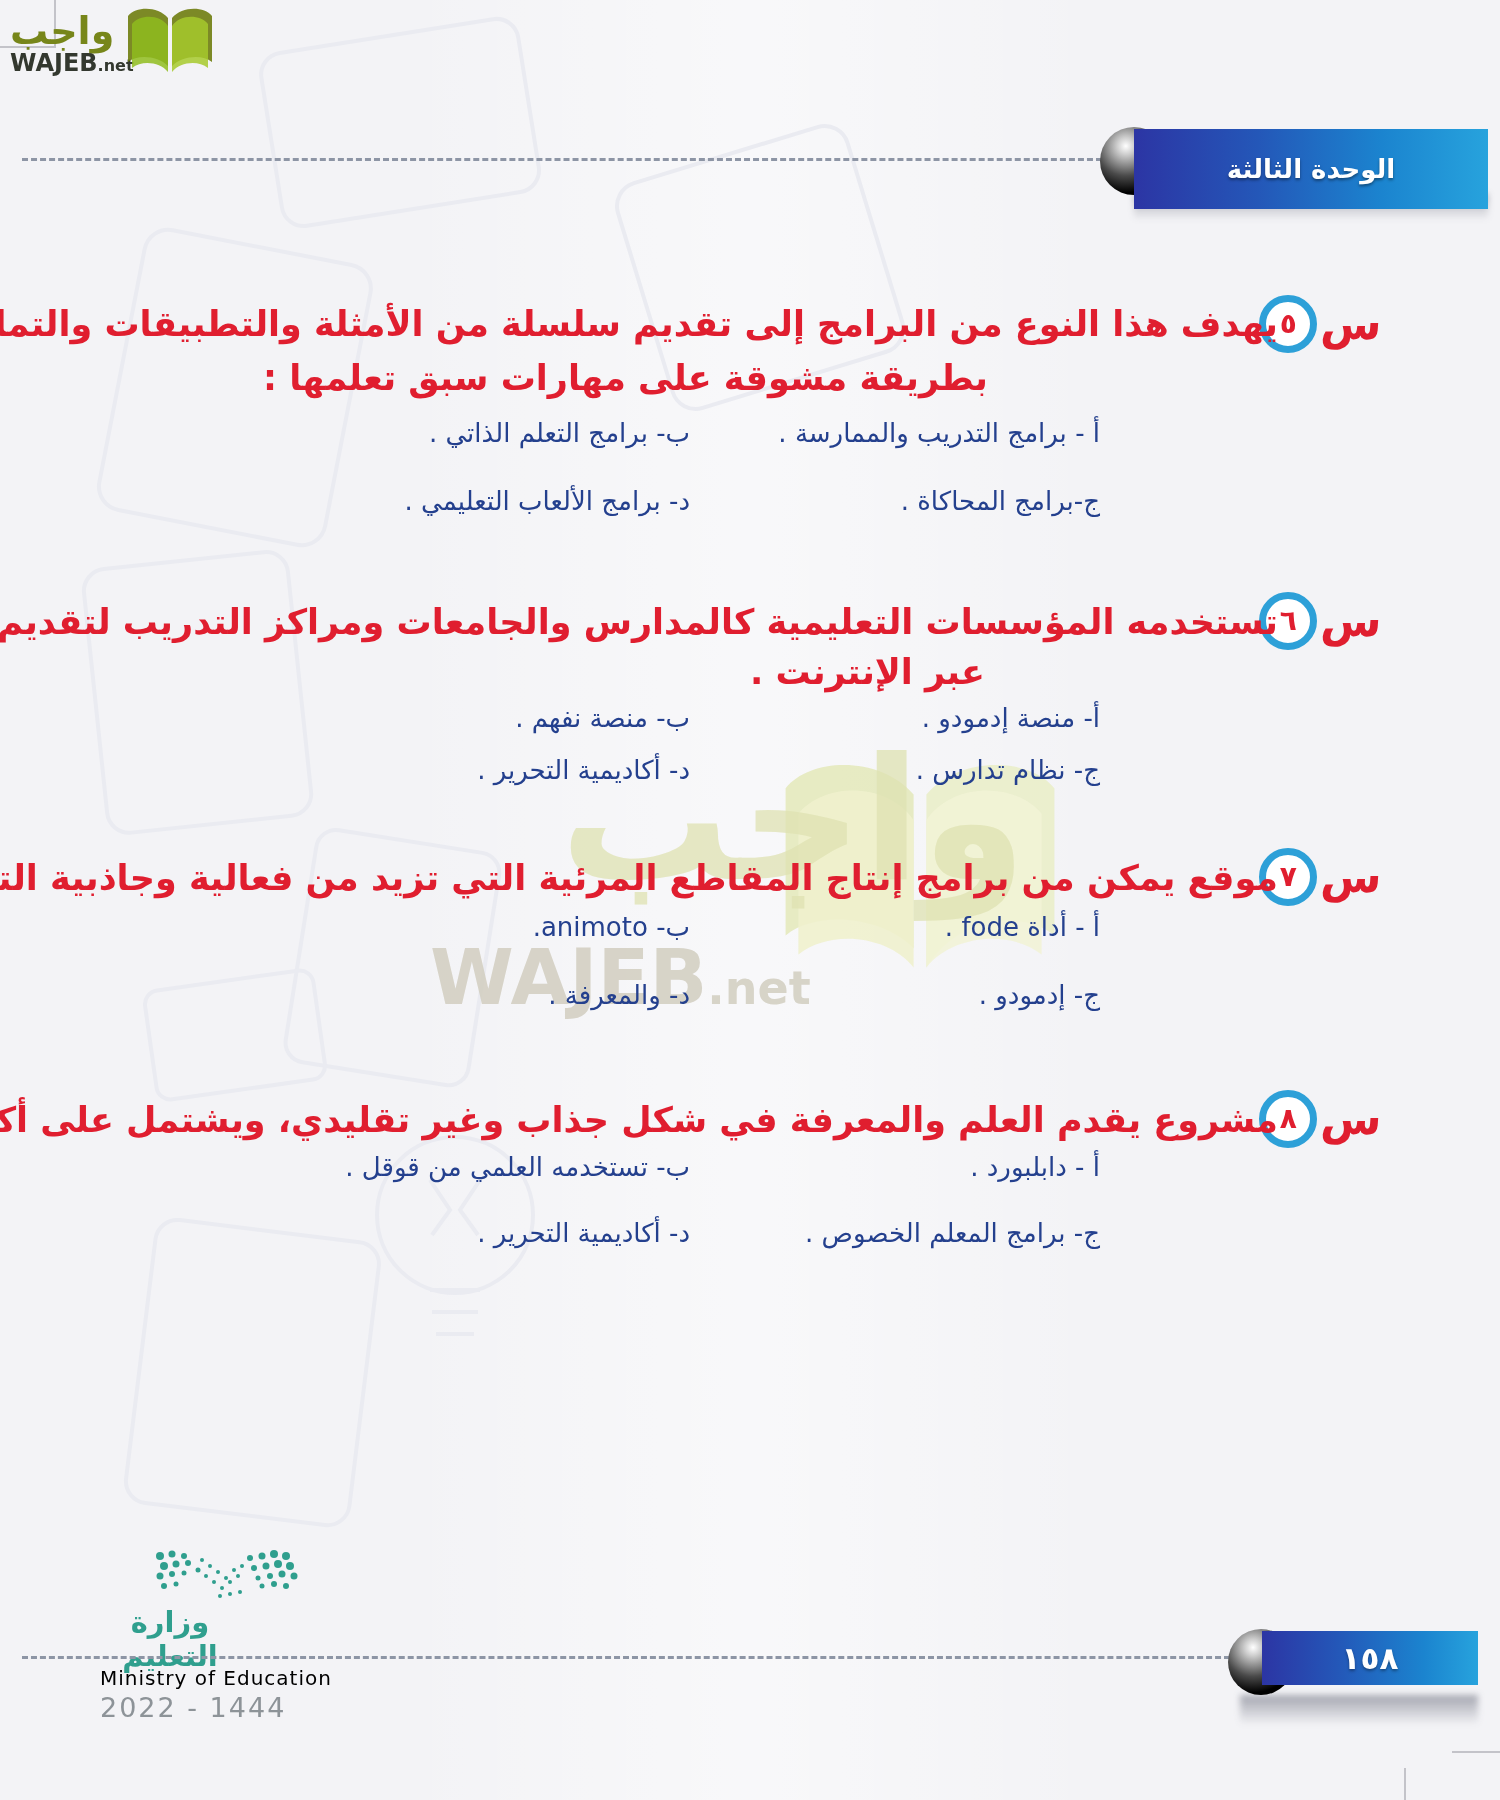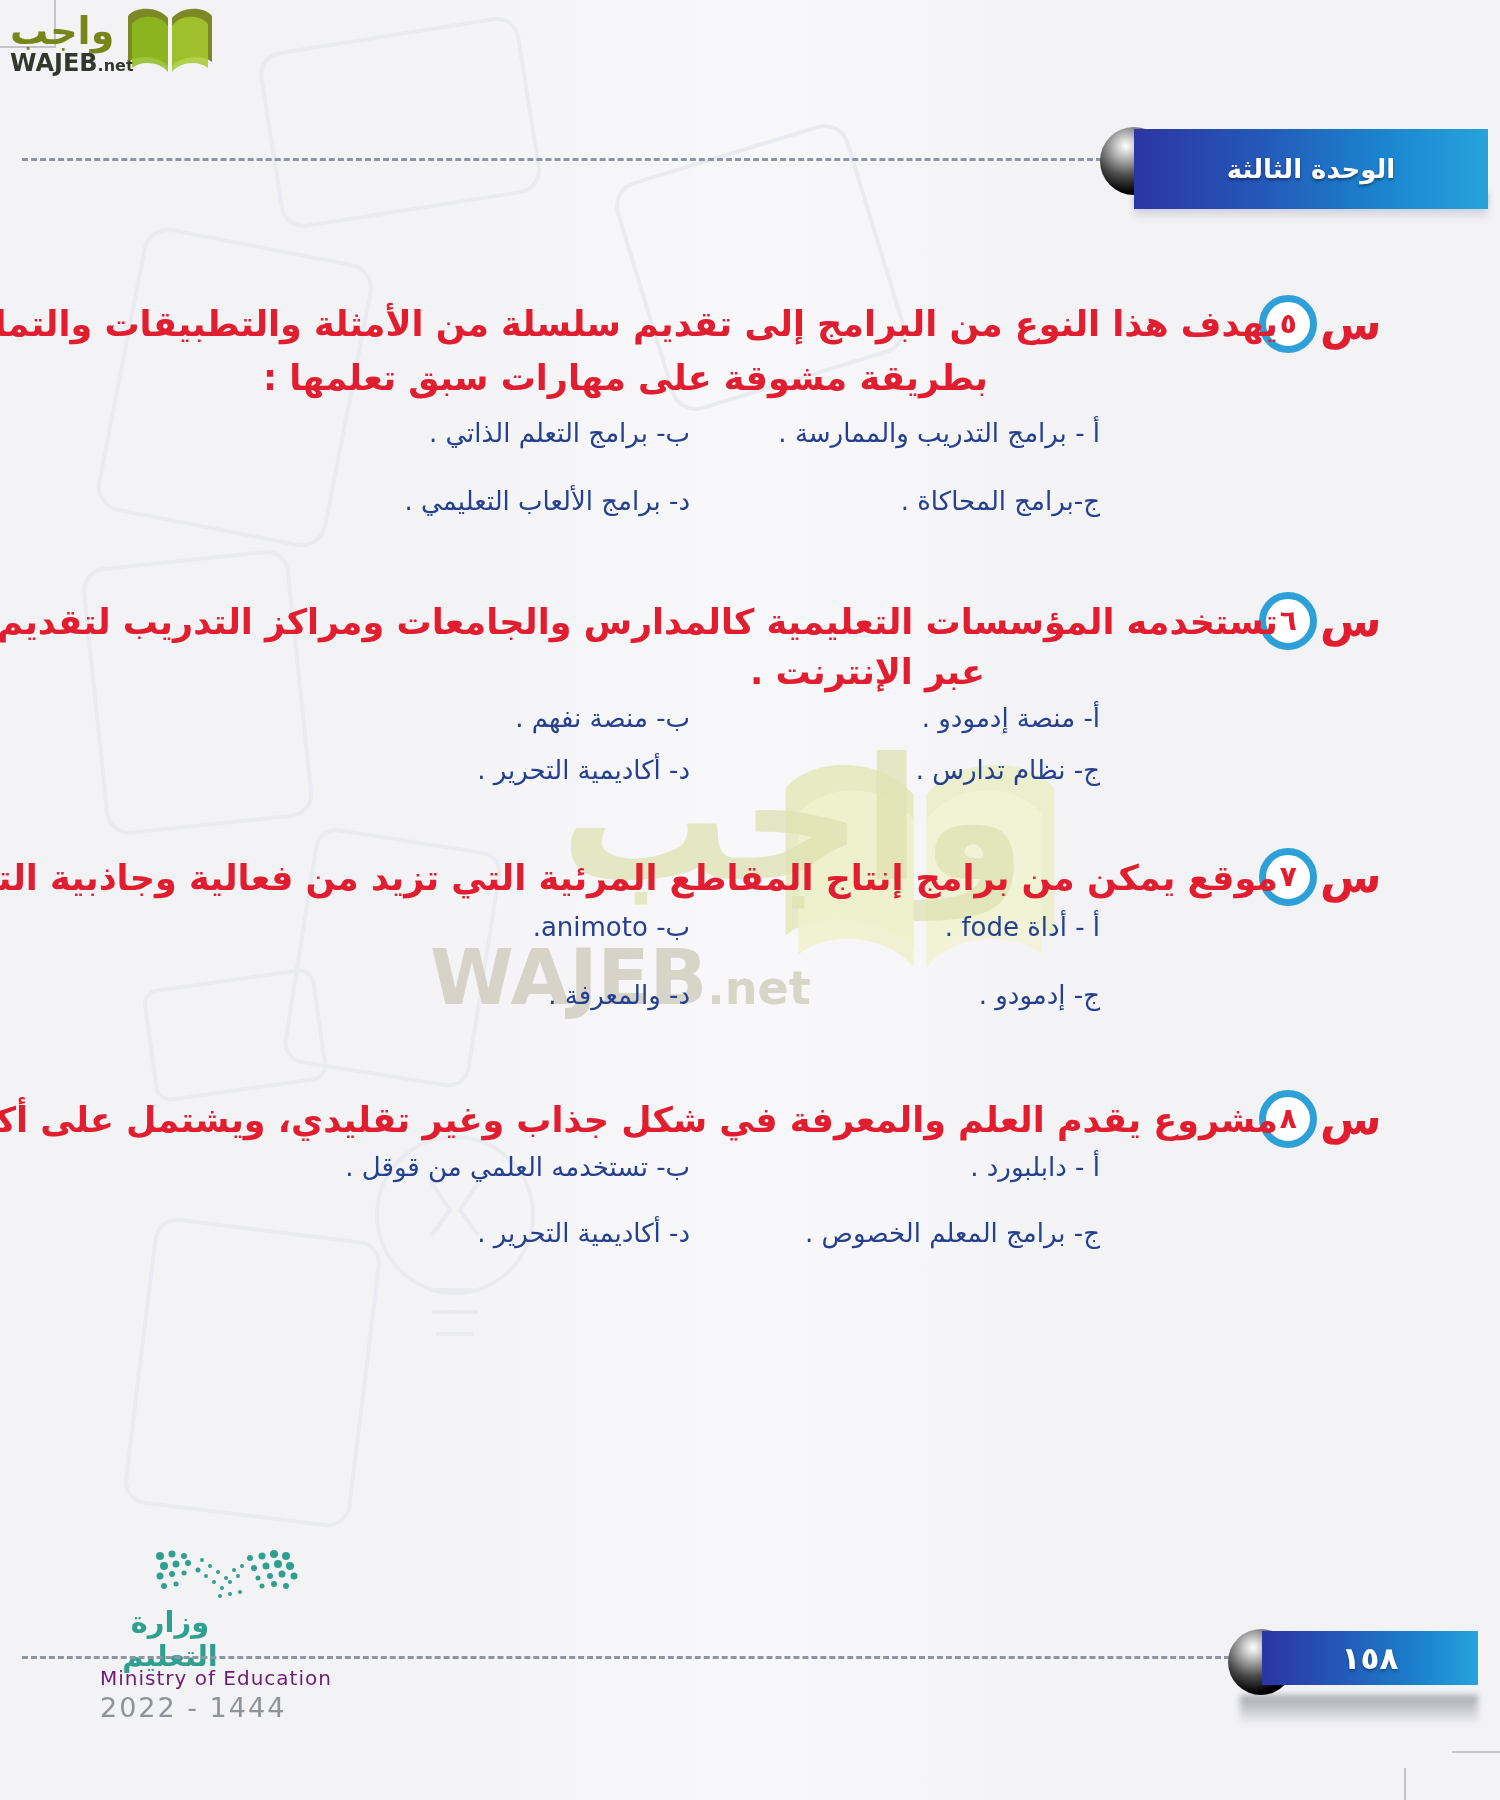--- a/index.html
+++ b/index.html
@@ -59,21 +59,21 @@
   }
   .colA{right:400px;}
   .colB{right:810px;}
   
   .wm{pointer-events:none;z-index:1;}
   .wm-ar{font-size:170px;font-weight:bold;color:#dfe2b2;opacity:.75;line-height:1;}
   .wm-en{font-size:76px;font-weight:bold;color:#d2cec0;opacity:.85;line-height:1;}
   .wm-en .tld{font-size:46px;}
   
   .moe-ar{font-size:29px;font-weight:bold;color:#2f9f8e;direction:rtl;letter-spacing:0px;}
-  .moe-en{font-size:20px;color:#701a75;letter-spacing:1px;}
+  .moe-en{font-size:20px;color:#000000;letter-spacing:1px;}
   .moe-year{font-size:27px;color:#8d9398;letter-spacing:2px;}
   .pagenum-bar{
     height:54px;
     background:linear-gradient(to right,#2c35a4 0%, #2457b8 35%, #1b84cf 75%, #27a3dd 100%);
     color:#fff;font-size:31px;font-weight:bold;
     display:flex;align-items:center;justify-content:center;
     text-shadow:0 2px 3px rgba(0,0,0,.35);
   }
   .z2{z-index:2;} .z3{z-index:3;}
 </style>

